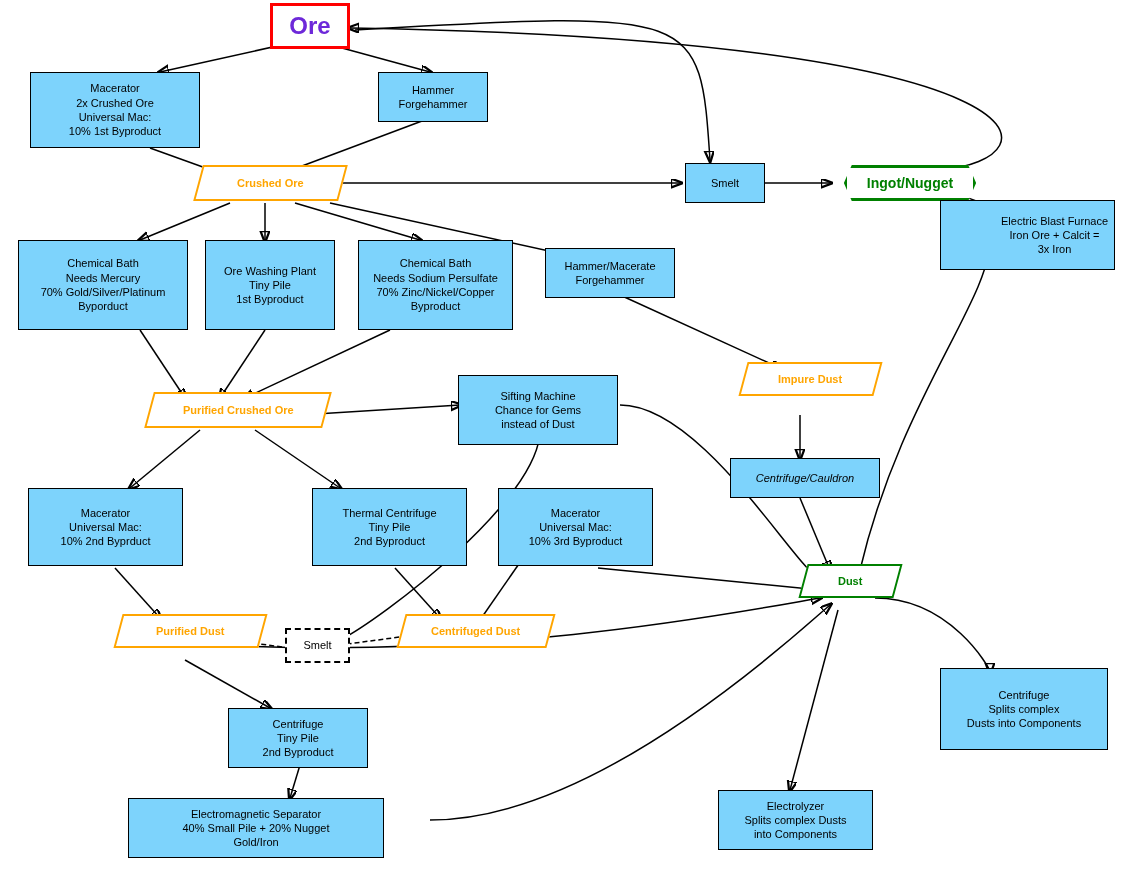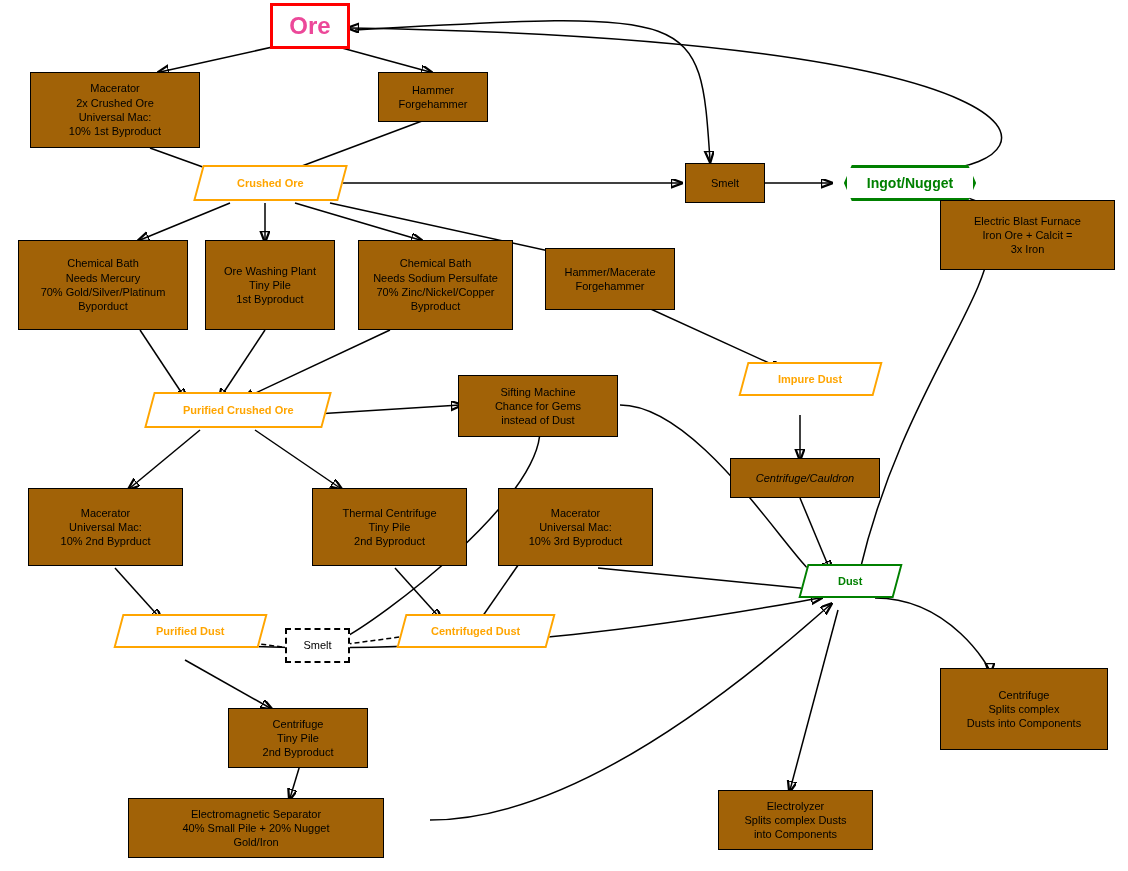--- a/index.html
+++ b/index.html
@@ -10,21 +10,21 @@
       position: absolute;
       display: flex;
       align-items: center;
       justify-content: center;
       text-align: center;
       line-height: 1.3;
     }
     
     .box {
       border: 1.5px solid #000;
-      background: #a16207;
+      background: #7dd3fc;
       padding: 4px 6px;
     }
     
     .parallelogram {
       background: #fff;
       border: 2px solid orange;
       transform: skewX(-15deg);
       padding: 4px 10px;
     }
     .parallelogram-inner {
@@ -34,21 +34,21 @@
     
     .rect-dashed {
       border: 2px dashed #000;
       background: #fff;
       padding: 4px 8px;
     }
     
     .ore-label {
       font-size: 24px;
       font-weight: bold;
-      color: #ec4899;
+      color: #6d28d9;
       border: 3px solid red;
       padding: 4px 16px;
       background: #fff;
     }
     
     svg.arrows {
       position: absolute;
       top: 0; left: 0;
       width: 1128px;
       height: 871px;
@@ -187,35 +187,35 @@
   </div>
 
   <div class="node box" style="left:205px;top:240px;width:130px;height:90px;">
     <span>Ore Washing Plant<br>Tiny Pile<br>1st Byproduct</span>
   </div>
 
   <div class="node box" style="left:358px;top:240px;width:155px;height:90px;">
     <span>Chemical Bath<br>Needs Sodium Persulfate<br>70% Zinc/Nickel/Copper<br>Byproduct</span>
   </div>
 
-  <div class="node box" style="left:545px;top:248px;width:130px;height:62px;">
+  <div class="node box" style="left:545px;top:248px;width:130px;height:50px;">
     <span>Hammer/Macerate<br>Forgehammer</span>
   </div>
 
-  <div class="node box" style="left:940px;top:200px;width:175px;height:70px;">
+  <div class="node box" style="left:940px;top:200px;width:175px;height:70px;justify-content:flex-end;">
     <span>Electric Blast Furnace<br>Iron Ore + Calcit =<br>3x Iron</span>
   </div>
 
   <div class="node" style="left:148px;top:390px;width:180px;height:40px;">
     <div class="parallelogram" style="width:178px;height:36px;display:flex;align-items:center;justify-content:center;">
       <span class="parallelogram-inner" style="color:orange;font-weight:bold;">Purified Crushed Ore</span>
     </div>
   </div>
 
-  <div class="node box" style="left:458px;top:375px;width:160px;height:62px;">
+  <div class="node box" style="left:458px;top:375px;width:160px;height:70px;">
     <span>Sifting Machine<br>Chance for Gems<br>instead of Dust</span>
   </div>
 
   <div class="node" style="left:740px;top:360px;width:140px;height:38px;">
     <div class="parallelogram" style="width:135px;height:34px;display:flex;align-items:center;justify-content:center;">
       <span class="parallelogram-inner" style="color:orange;font-weight:bold;">Impure Dust</span>
     </div>
   </div>
 
   <div class="node box" style="left:28px;top:488px;width:155px;height:78px;">

